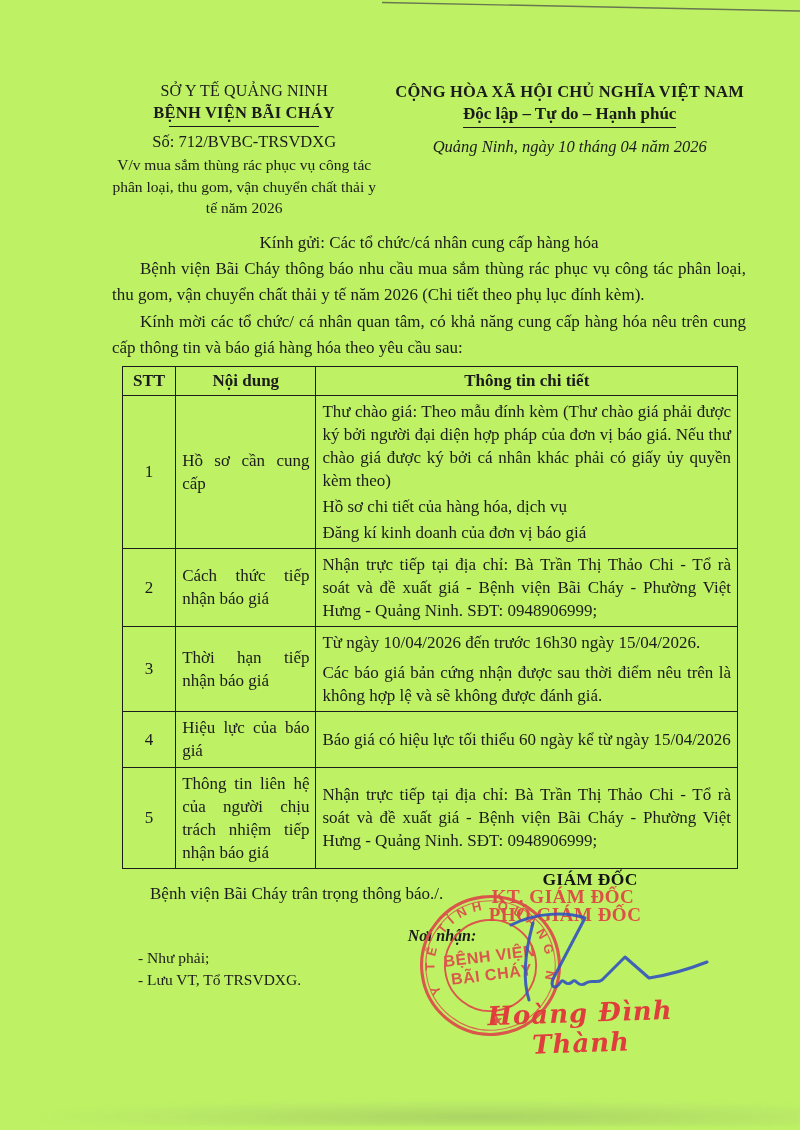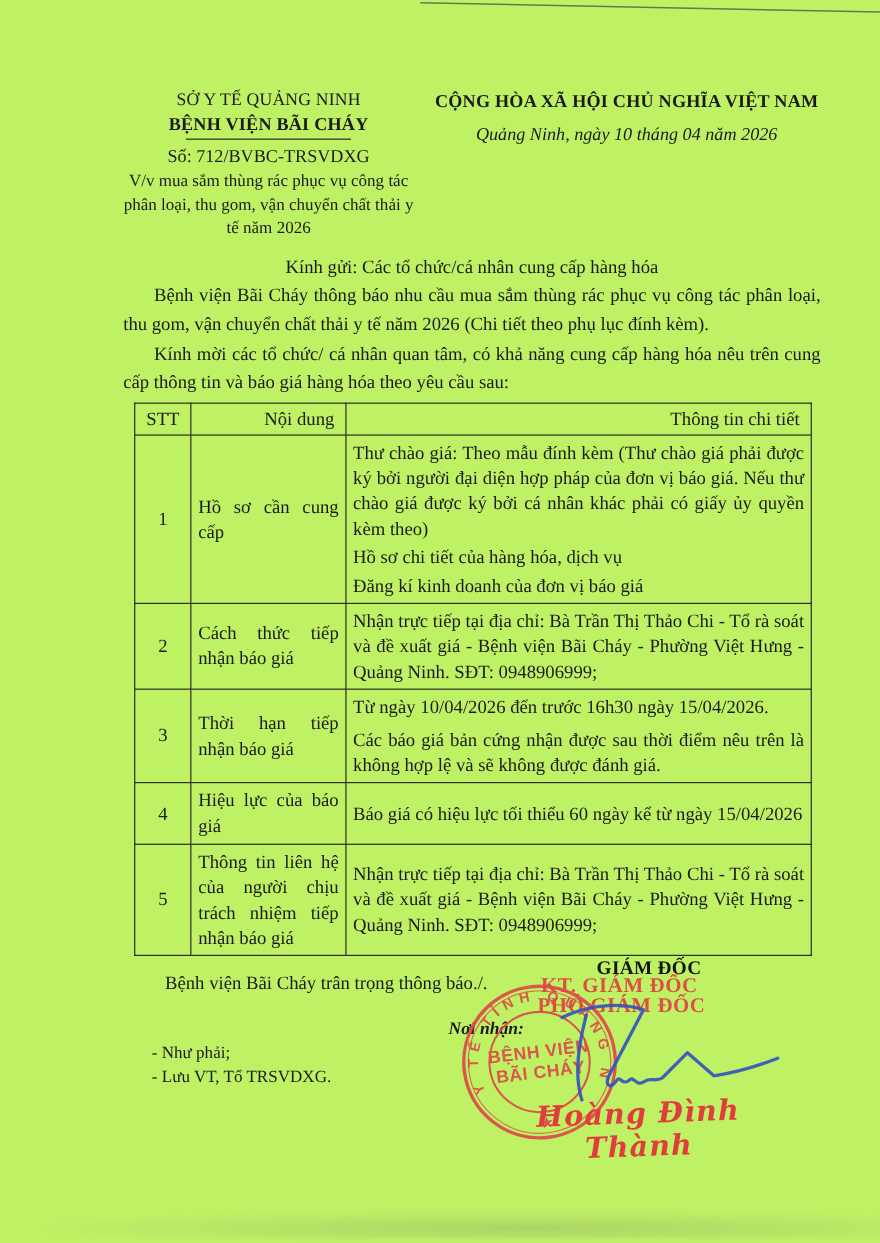--- a/index.html
+++ b/index.html
@@ -33,21 +33,21 @@
                       padding-bottom:2px; border-bottom:1.7px solid #1b1b1b; }
   .hdr-right .place-date { font-style:italic; font-size:16.5px; margin-top:9px; }
 
   
   .salutation { text-align:center; font-size:17px; margin-top:11px; line-height:26px; }
   p.body-par { font-size:17px; line-height:26.5px; text-align:justify; text-indent:28px; }
 
   
   table.quote-table { border-collapse:collapse; width:616px; margin:4px 0 0 10px; }
   .quote-table th, .quote-table td { border:1.6px solid #1c1c1c; vertical-align:middle; }
-  .quote-table th { font-size:17px; font-weight:normal; text-align:right; padding:2px 10px; line-height:24px; }
+  .quote-table th { font-size:17px; font-weight:bold; text-align:center; padding:2px 10px; line-height:24px; }
   .quote-table td { font-size:17px; line-height:23px; padding:4px 6px; }
   td.c-stt { text-align:center; width:46px; }
   td.c-topic { width:142px; text-align:justify; }
   td.c-detail { width:428px; }
   td.c-detail p { text-align:justify; }
   td.c-detail p + p { margin-top:3px; }
   tr.r2 td, tr.r5 td { height:74px; }
   tr.r3 td { height:80px; }
   tr.r3 td.c-detail p + p { margin-top:7px; }
   tr.r4 td { height:56px; }
@@ -88,20 +88,21 @@
     <div class="hdr">
       <div class="hdr-left">
         <div class="dept">SỞ Y TẾ QUẢNG NINH</div>
         <div class="org">BỆNH VIỆN BÃI CHÁY</div>
         <div class="org-underline"></div>
         <div class="doc-number">Số: 712/BVBC-TRSVDXG</div>
         <div class="subject">V/v mua sắm thùng rác phục vụ công tác phân loại, thu gom, vận chuyển chất thải y tế năm 2026</div>
       </div>
       <div class="hdr-right">
         <div class="national">CỘNG HÒA XÃ HỘI CHỦ NGHĨA VIỆT NAM</div>
+        <div><span class="motto">Độc lập – Tự do – Hạnh phúc</span></div>
         <div class="place-date">Quảng Ninh, ngày 10 tháng 04 năm 2026</div>
       </div>
     </div>
 
     <div class="salutation">Kính gửi: Các tổ chức/cá nhân cung cấp hàng hóa</div>
     <p class="body-par">Bệnh viện Bãi Cháy thông báo nhu cầu mua sắm thùng rác phục vụ công tác phân loại, thu gom, vận chuyển chất thải y tế năm 2026 (Chi tiết theo phụ lục đính kèm).</p>
     <p class="body-par">Kính mời các tổ chức/ cá nhân quan tâm, có khả năng cung cấp hàng hóa nêu trên cung cấp thông tin và báo giá hàng hóa theo yêu cầu sau:</p>
 
     <table class="quote-table">
       <thead>

